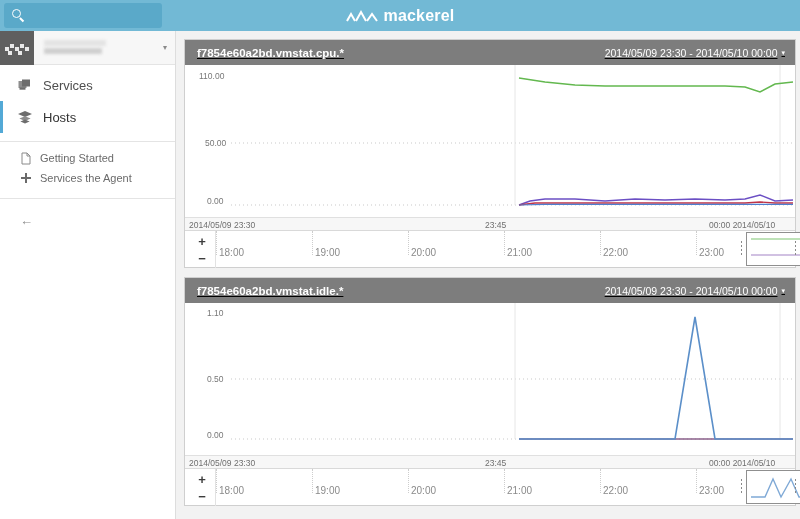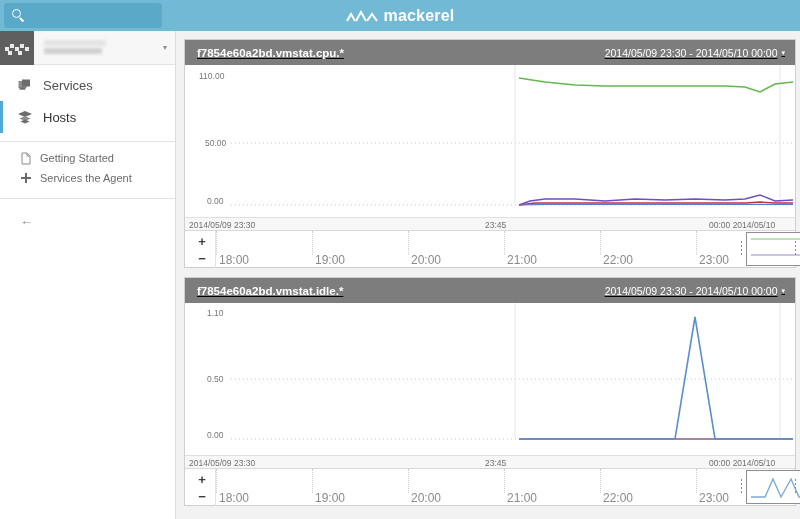--- a/index.html
+++ b/index.html
@@ -156,21 +156,21 @@
   .slider-btns span { cursor: pointer; font-weight: bold; }
   .slider-track {
     position: absolute; left: 30px; top: 0; right: 0; height: 37px;
     border-left: 1px solid #e2e2e2;
   }
   .slider-track .tick {
     position: absolute; top: 0; bottom: 13px; width: 0;
     border-left: 1px dotted #cdcdcd;
   }
   .slider-track .tlabel {
-    position: absolute; bottom: 1px; font-size: 12px; color: #8a8a8a;
+    position: absolute; bottom: 10px; font-size: 10px; color: #8a8a8a;
   }
   .sel-window {
     position: absolute; top: 1px; height: 34px;
     border: 1px solid #8f8f8f; background: #ffffff; overflow: hidden;
   }
   .grip {
     position: absolute; top: 9px; width: 3px; height: 16px;
     background-image: radial-gradient(#8a8a8a 40%, transparent 41%);
     background-size: 3px 4px; background-repeat: repeat-y;
   }

